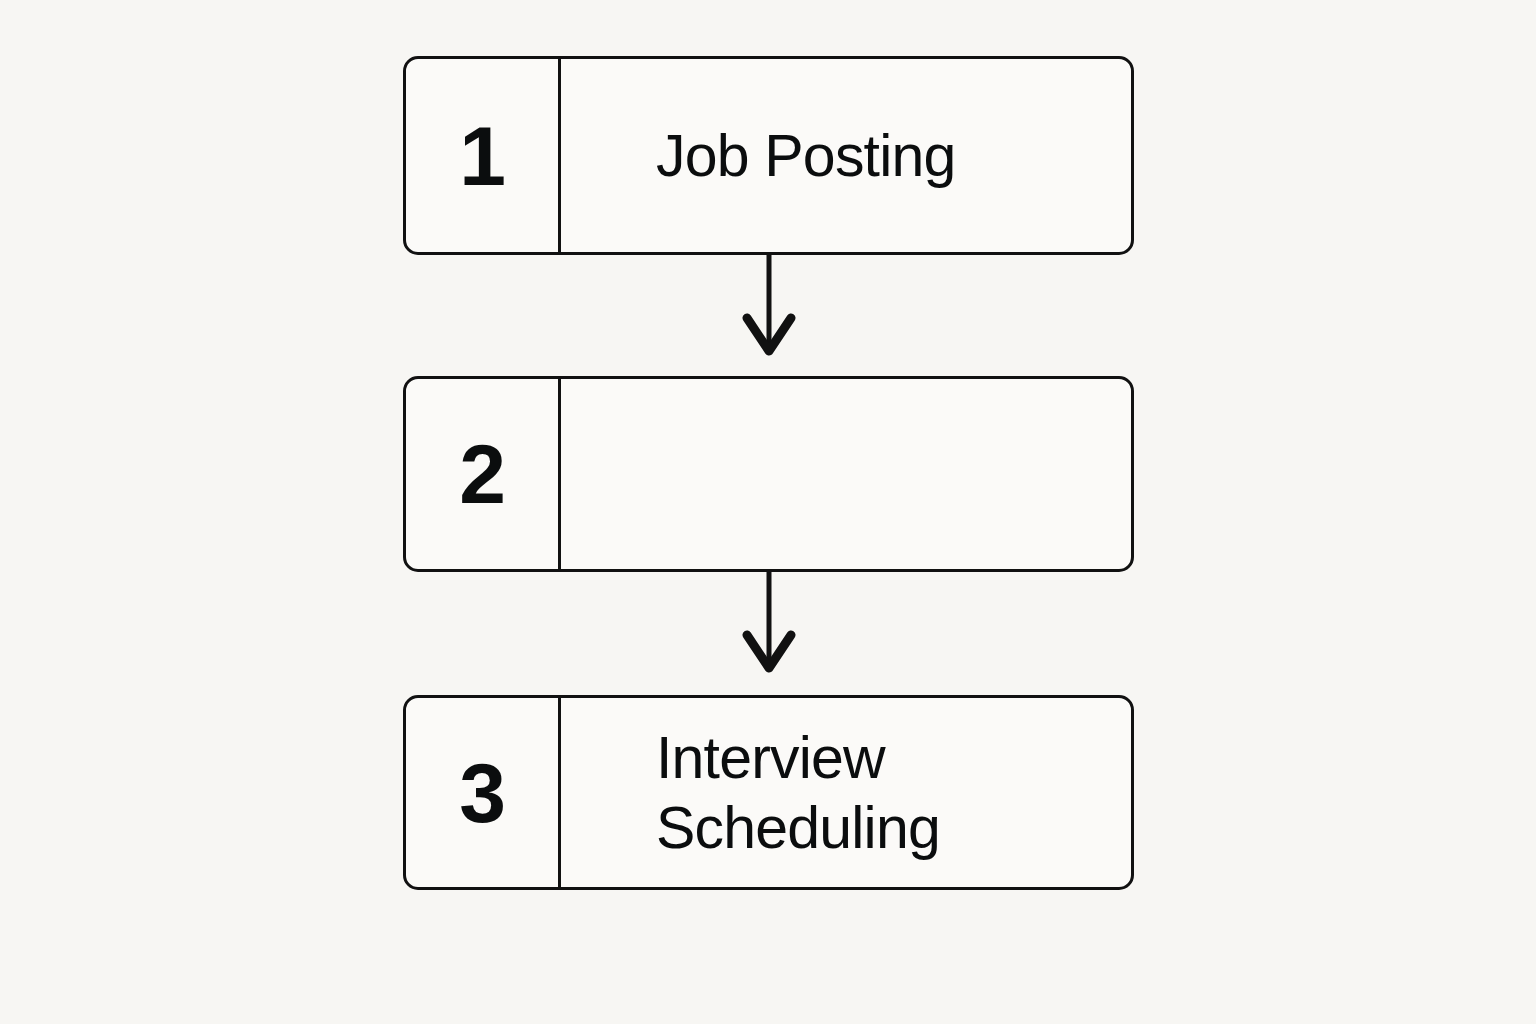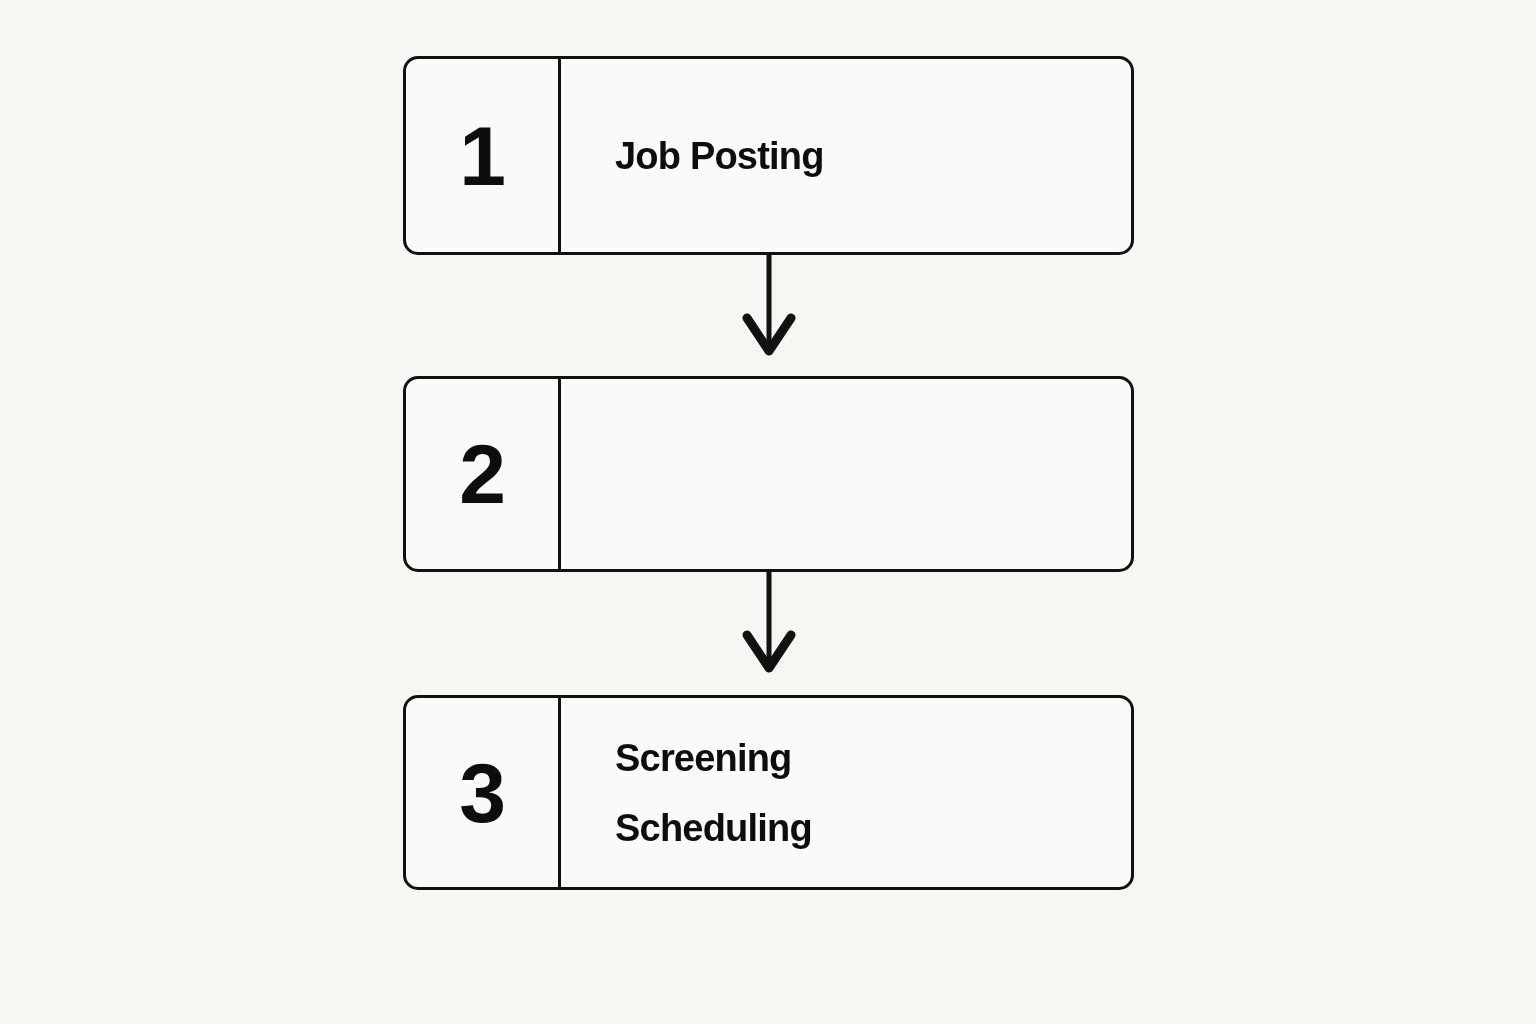--- a/index.html
+++ b/index.html
@@ -51,26 +51,27 @@
 
   .step-label-cell {
     flex: 1 1 auto;
     display: flex;
     align-items: center;
     padding-left: 54px;
     padding-right: 24px;
   }
 
   .step-label {
-    font-size: 38px;
-    font-weight: 700;
+    font-size: 59px;
+    font-weight: 400;
     color: #0b0d0e;
     line-height: 70px;
     letter-spacing: -0.8px;
     white-space: pre-line;
+    margin-left: 41px;
   }
 
   .connector-svg {
     position: absolute;
     left: 0;
     top: 0;
     width: 1536px;
     height: 1024px;
     pointer-events: none;
   }
@@ -108,18 +109,18 @@
     <div class="step-number-cell">
       <span class="step-number">2</span>
     </div>
   </div>
 
   <div class="step-box" id="box-3">
     <div class="step-number-cell">
       <span class="step-number">3</span>
     </div>
     <div class="step-label-cell">
-      <span class="step-label">Screening
+      <span class="step-label">Interview
 Scheduling</span>
     </div>
   </div>
 
 </div>
 
 </body></html>

